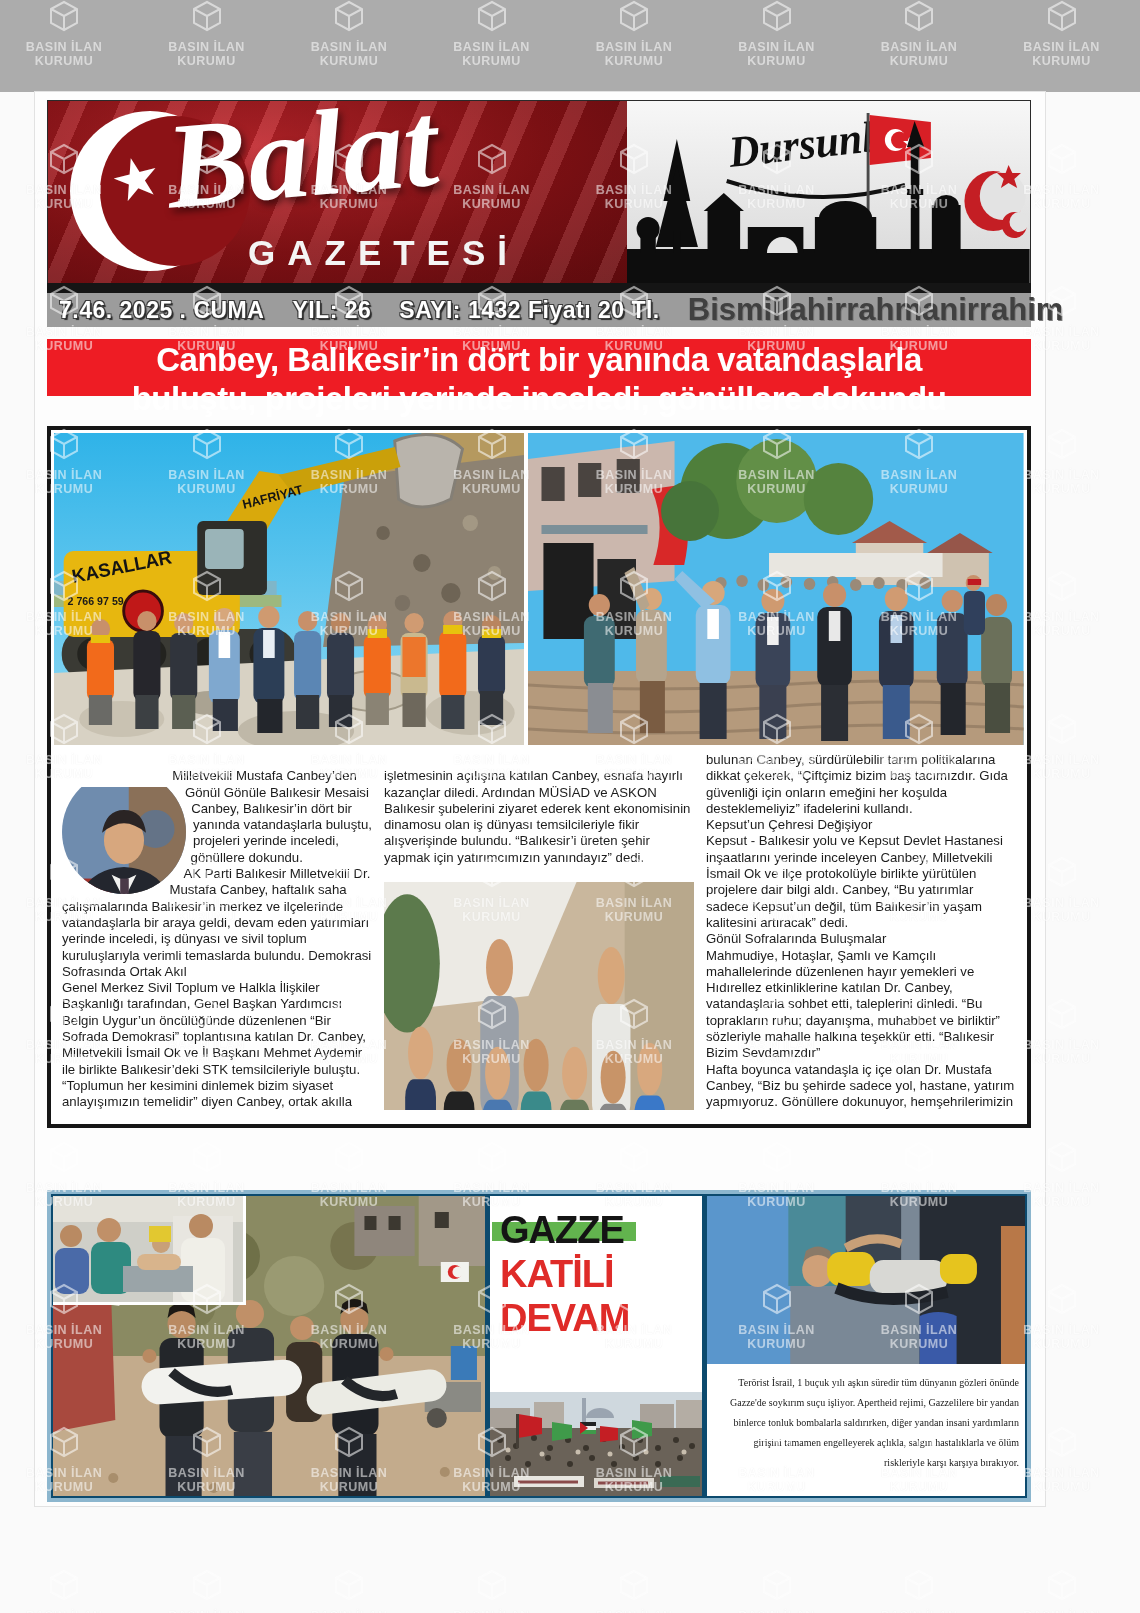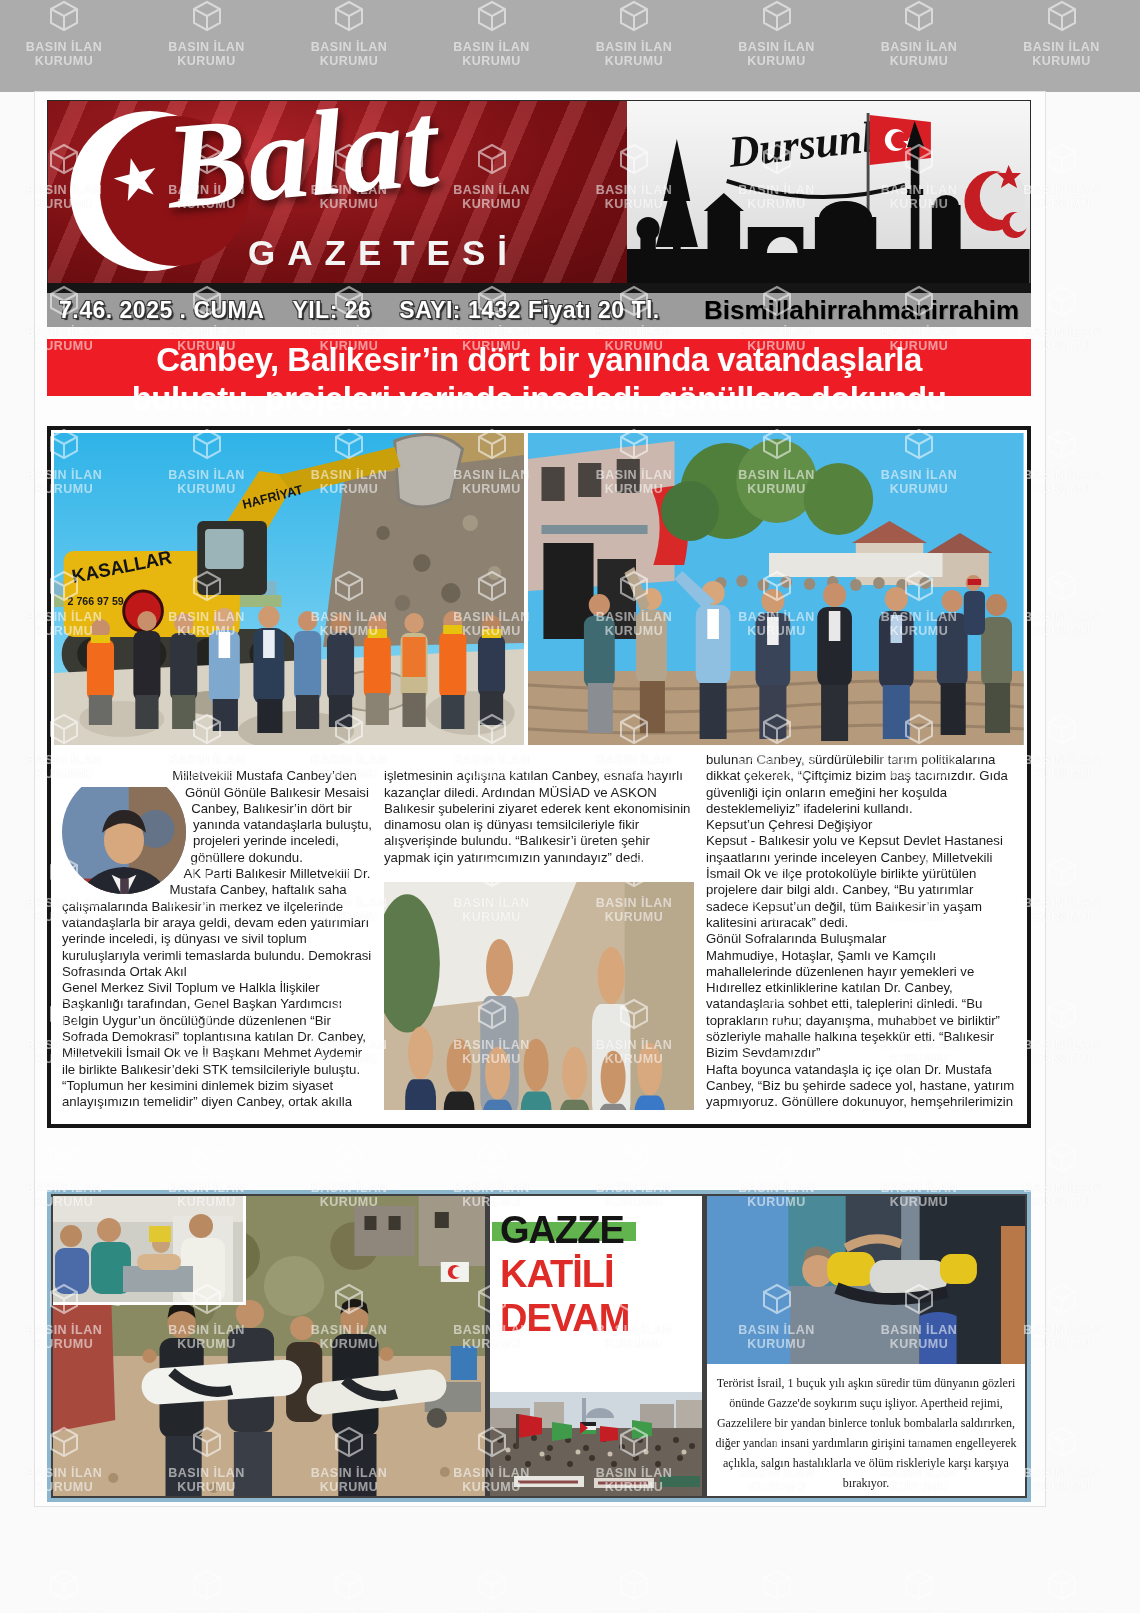--- a/index.html
+++ b/index.html
@@ -18,21 +18,21 @@
   .logo-title{position:absolute;left:118px;top:-16px;z-index:3;font-family:"Liberation Serif",serif;font-style:italic;font-weight:bold;font-size:122px;color:#fff;transform:rotate(-5deg);text-shadow:3px 5px 7px rgba(0,0,0,.5)}
   .logo-sub{position:absolute;left:200px;bottom:10px;z-index:3;font-size:35px;font-weight:bold;letter-spacing:12px;color:#f4f4f4}
   .mh-right{position:relative;flex:1;background:linear-gradient(180deg,#f7f7f7,#d7d7d7)}
   .mh-right svg{position:absolute;inset:0;width:100%;height:100%}
   .mh-strip{position:absolute;left:12px;right:14px;top:191px;height:10px;background:#151515}
 
   
   .datebar{position:absolute;left:12px;right:14px;top:201px;height:34px;background:#9c9c9c;display:flex;align-items:center;padding:0 12px;gap:28px;box-sizing:border-box}
   .dt{font-size:23px;font-weight:bold;color:#fff;letter-spacing:.5px;white-space:nowrap;
       text-shadow:-1px -1px 0 #3c3c3c,1px -1px 0 #3c3c3c,-1px 1px 0 #3c3c3c,2px 2px 1px #2a2a2a}
-  .bismillah{margin-left:auto;font-size:26px;font-weight:bold;color:#000000;white-space:nowrap;text-shadow:1px 1px 0 #7d7d7d}
+  .bismillah{margin-left:auto;font-size:31px;font-weight:bold;color:#404040;white-space:nowrap;text-shadow:1px 1px 0 #7d7d7d}
 
   
   .headline1{position:absolute;left:12px;right:14px;top:247px;height:57px;background:#ee1c24;color:#fff;
              font-weight:bold;font-size:33px;line-height:39px;text-align:center;white-space:pre-line;letter-spacing:-.5px;padding-top:1px;box-sizing:border-box}
   .headline2{position:absolute;left:12px;right:14px;top:1040px;height:50px;background:#ee1c24;color:#fff;
              font-weight:bold;font-size:43px;line-height:50px;text-align:center;letter-spacing:-1px}
 
   
   .storybox{position:absolute;left:12px;right:14px;top:334px;height:702px;border:4px solid #161616;background:#fff;box-sizing:border-box;padding:3px}
   .photorow{display:flex;gap:4px;height:312px}
@@ -41,41 +41,41 @@
   .ph-left{width:48.5%}
   .ph-right{flex:1}
   .articlecols{display:flex;gap:12px;padding:7px 8px;height:372px;box-sizing:border-box;overflow:hidden}
   .col{flex:1;font-size:13.2px;line-height:16.3px;color:#1c1c1c;white-space:pre-line;overflow:hidden}
   .portrait{float:left;width:124px;height:124px;border-radius:50%;overflow:hidden;margin:2px 8px 2px 0;shape-outside:circle(50% at 50% 50%)}
   .portrait svg{width:100%;height:100%;display:block}
   .col2-photo{width:100%;height:176px;border-radius:66px/52px;overflow:hidden;margin:4px 0 5px}
   .col2-photo svg{width:100%;height:100%;display:block}
 
   
-  .bottombox{position:absolute;left:12px;right:14px;top:1098px;height:312px;border:4px solid #8cb6ce;background:#404040;box-sizing:border-box;display:flex;gap:5px;padding:2px}
+  .bottombox{position:absolute;left:12px;right:14px;top:1098px;height:312px;border:4px solid #8cb6ce;background:#0c4a6e;box-sizing:border-box;display:flex;gap:5px;padding:2px}
   .bb-left{position:relative;width:432px;overflow:hidden}
   .bb-left .main{width:100%;height:100%;display:block}
   .bb-inset{position:absolute;left:0;top:0;width:190px;height:106px;border-right:3px solid #fff;border-bottom:3px solid #fff;overflow:hidden}
   .bb-inset svg{width:100%;height:100%;display:block}
   .bb-mid{width:212px;display:flex;flex-direction:column;background:#fff}
   .poster{flex:1;padding:12px 4px 0 10px}
   .poster-line{position:relative;font-weight:bold;font-size:38px;line-height:44px;letter-spacing:-1px;color:#141414;width:fit-content}
   .poster-line span{position:relative;z-index:1}
   .poster-line.green::before{content:"";position:absolute;left:-8px;right:-12px;top:32%;height:44%;background:#62b44e;z-index:0}
   .poster-line.red{color:#df2b28}
   .crowd{height:104px;overflow:hidden}
   .crowd svg{width:100%;height:100%;display:block}
   .bb-right{flex:1;display:flex;flex-direction:column;background:#fff}
   .bb-photo{position:relative;height:168px;overflow:hidden}
   .bb-photo svg{width:100%;height:100%;display:block}
   .lbl{position:absolute;left:6px;top:7px}
   .lbl-line{display:table;color:#fff;font-weight:bold;margin-bottom:1px}
   .lbl-line.red{background:#e8232b;font-size:21px;line-height:24px;padding:1px 7px}
   .lbl-line.black{background:#0e0e0e;font-size:21px;line-height:25px;padding:1px 7px;letter-spacing:.5px}
-  .bb-text{flex:1;font-family:"Liberation Serif",serif;font-size:12px;line-height:20px;text-align:center;padding:9px 6px 0;color:#1a1a1a}
+  .bb-text{flex:1;font-family:"Liberation Serif",serif;font-size:10px;line-height:20px;text-align:right;padding:9px 6px 0;color:#1a1a1a}
 
   
   .watermarks{position:absolute;inset:0;z-index:40;pointer-events:none}
   .wm{position:absolute;width:124px;text-align:center;color:#ffffff;opacity:.55;text-shadow:0 0 1px rgba(150,150,150,.35)}
   .wm svg{width:46px;height:40px;display:block;margin:0 auto 2px}
   .wm .t{font-size:12.5px;font-weight:bold;line-height:14px;letter-spacing:.5px}
 </style>
 </head>
 <body>
 

